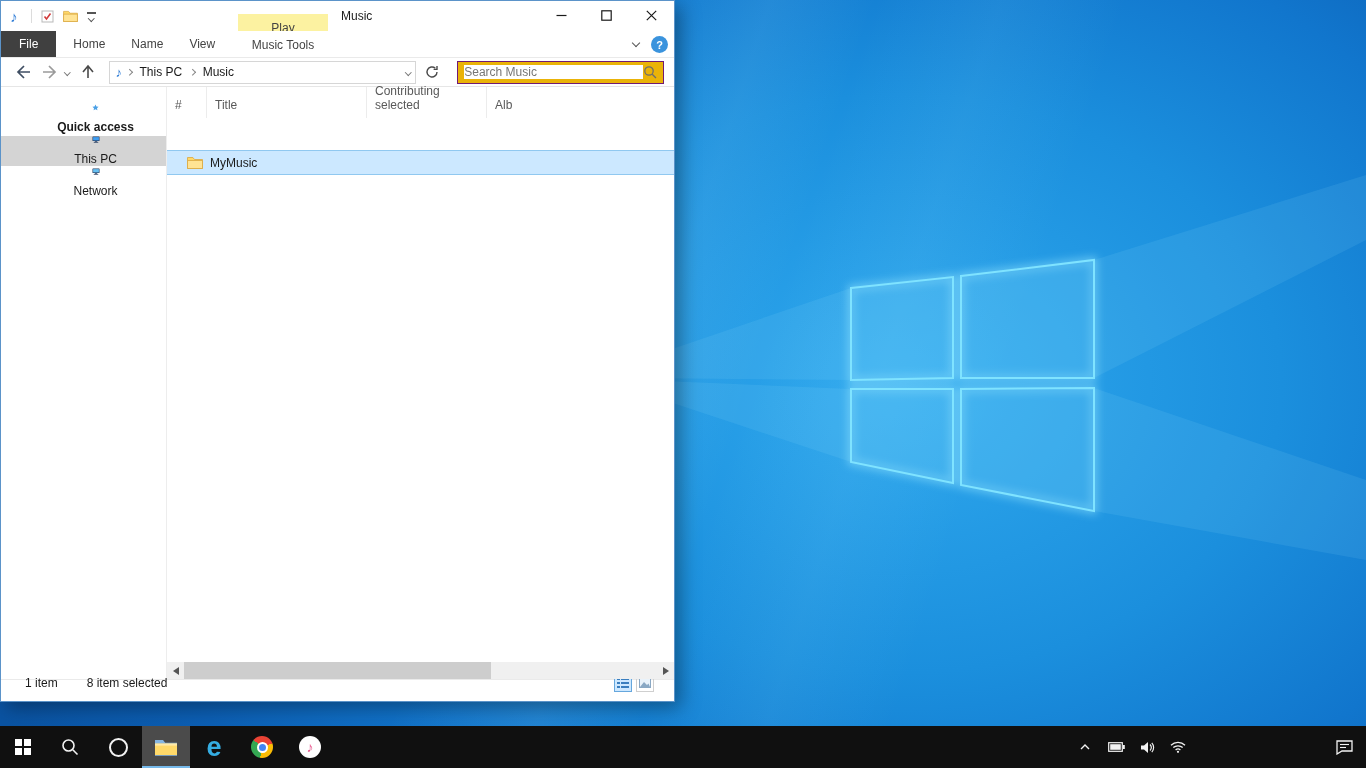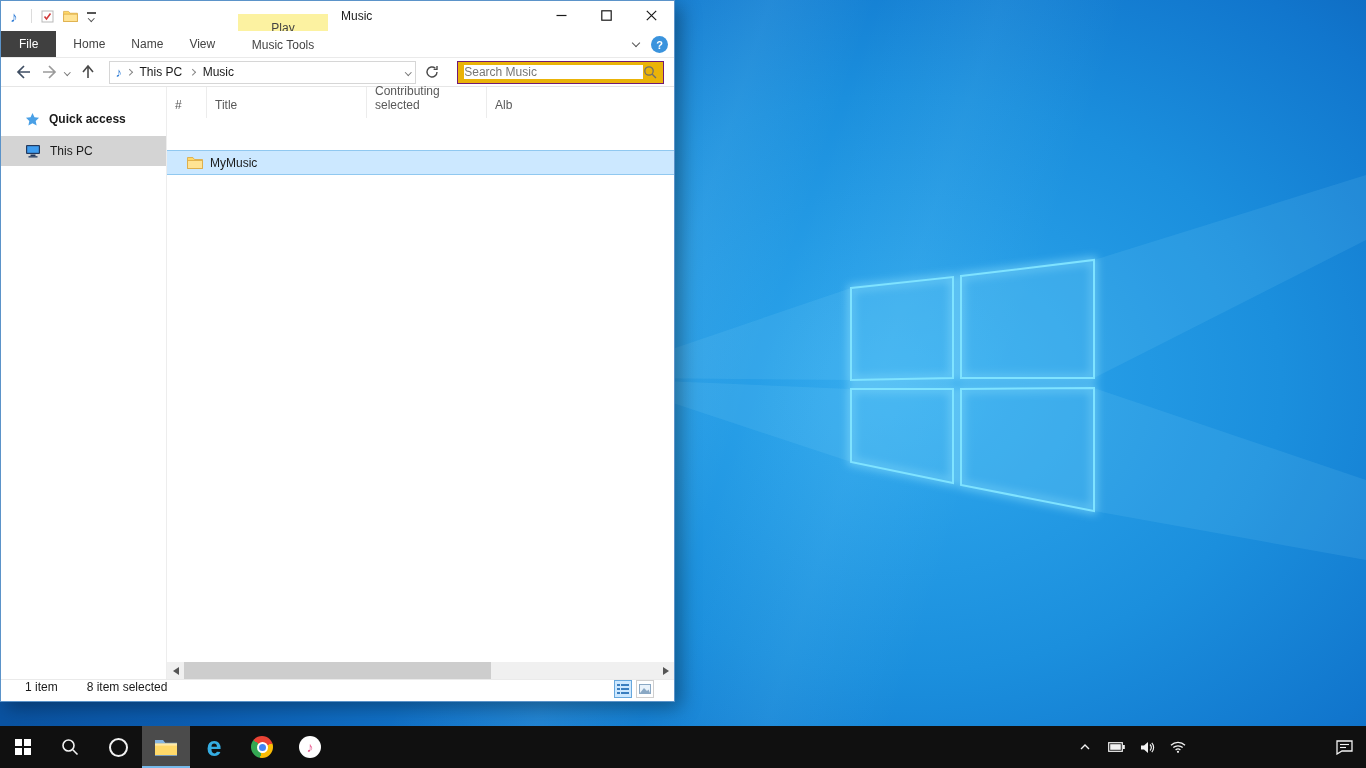--- a/index.html
+++ b/index.html
@@ -69,21 +69,21 @@
   .searchbox {
     margin-left:8px; width:210px; height:23px; border:1px solid #701a75;
     display:flex; align-items:center; padding:0 6px; background:#eab308;
   }
   .searchbox input { flex:1; border:none; outline:none; font-size:12px; font-family:"Liberation Sans",sans-serif; color:#1a1a1a; }
   .searchbox input::placeholder { color:#767676; }
 
   
   .body { flex:1; display:flex; min-height:0; background:#fff; }
   .sidebar { width:166px; flex:0 0 166px; padding-top:17px; border-right:1px solid #ededed; }
-  .side-item { height:30px; display:flex; align-items:center; padding-left:24px; gap:9px; margin-bottom:2px; }
+  .side-item { height:30px; display:flex; align-items:center; padding-left:24px; gap:9px; margin-bottom:2px;flex-direction:column; }
   .side-item.selected { background:#d4d4d4; }
   .side-item .lbl { white-space:nowrap; }
 
   .content { flex:1; display:flex; flex-direction:column; min-width:0; position:relative; }
   .colheaders { height:31px; flex:0 0 31px; display:flex; color:#595959; }
   .colh { position:relative; display:flex; align-items:flex-end; padding:0 8px 6px 8px; border-right:1px solid #ececec; }
   .colh.name { width:160px; padding-left:19px; }
   .colh.num { width:40px; }
   .colh.title { width:160px; }
   .colh.artists { width:120px; }
@@ -98,21 +98,21 @@
     background:#cce8ff; border-top:1px solid #90c8f0; border-bottom:1px solid #90c8f0;
   }
 
   
   .hscroll { height:17px; flex:0 0 17px; background:#f0f0f0; display:flex; align-items:stretch; }
   .hs-arrow { width:17px; display:flex; align-items:center; justify-content:center; }
   .hs-track { flex:1; position:relative; }
   .hs-thumb { position:absolute; left:0; top:0; height:17px; width:65%; background:#cdcdcd; }
 
   
-  .statusbar { height:22px; flex:0 0 22px; border-top:1px solid #eaeaea; display:flex; padding:0 8px 16px 24px; color:#1a1a1a; }
+  .statusbar { height:22px; flex:0 0 22px; border-top:1px solid #eaeaea; display:flex; align-items:center; padding:0 8px 16px 24px; color:#1a1a1a; }
   .status-sel { margin-left:29px; }
   .status-spacer { flex:1; }
   .view-toggles { display:flex; gap:4px; margin-right:12px; }
   .vt { width:18px; height:18px; display:flex; align-items:center; justify-content:center; border:1px solid transparent; }
   .vt.active { background:#cde8ff; border-color:#66a7dd; }
   .vt.inactive { border-color:#cfcfcf; }
 
   
   .taskbar {
     position:absolute; left:0; bottom:0; width:1366px; height:42px;
@@ -286,20 +286,29 @@
         </div>
         <div class="side-item selected">
           <svg width="16" height="14" viewBox="0 0 16 14">
               <rect x="1" y="1" width="14" height="9" rx="1" fill="#23395d"></rect>
               <rect x="2.2" y="2.2" width="11.6" height="6.6" fill="#3f9df0"></rect>
               <rect x="5.5" y="10.5" width="5" height="1.6" fill="#23395d"></rect>
               <rect x="3.5" y="12.2" width="9" height="1.3" fill="#23395d"></rect>
             </svg>
           <span class="lbl">This PC</span>
         </div>
+        <div class="side-item">
+          <svg width="16" height="14" viewBox="0 0 16 14">
+              <rect x="1" y="1" width="14" height="9" rx="1" fill="#23395d"></rect>
+              <rect x="2.2" y="2.2" width="11.6" height="6.6" fill="#67c0f2"></rect>
+              <rect x="5.5" y="10.5" width="5" height="1.6" fill="#23395d"></rect>
+              <rect x="3.5" y="12.2" width="9" height="1.3" fill="#23395d"></rect>
+            </svg>
+          <span class="lbl">Network</span>
+        </div>
       </div>
 
       <div class="content">
 
         <div class="colheaders">
           <div class="colh num">
             <span>#</span>
           </div>
           <div class="colh title">
             <span>Title</span>

